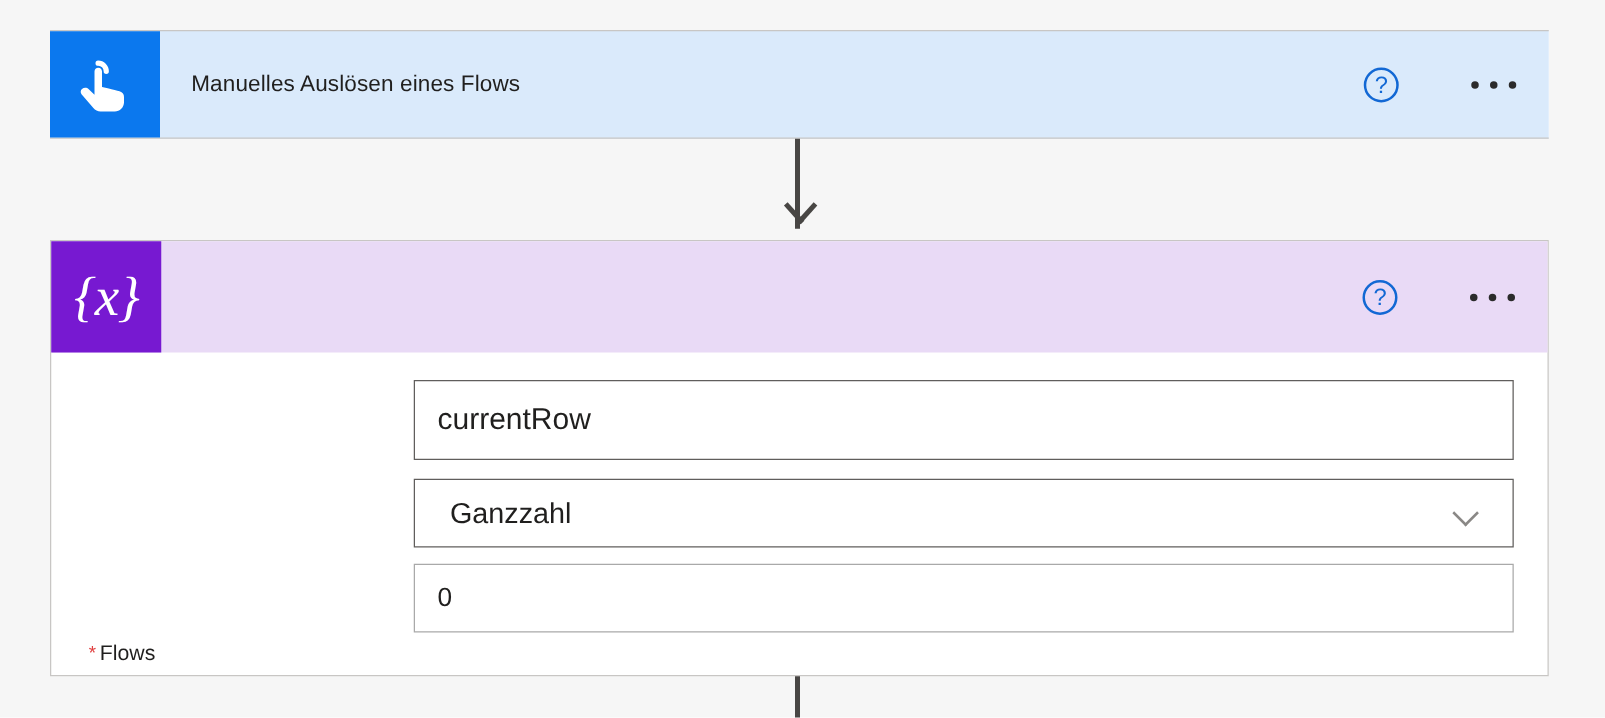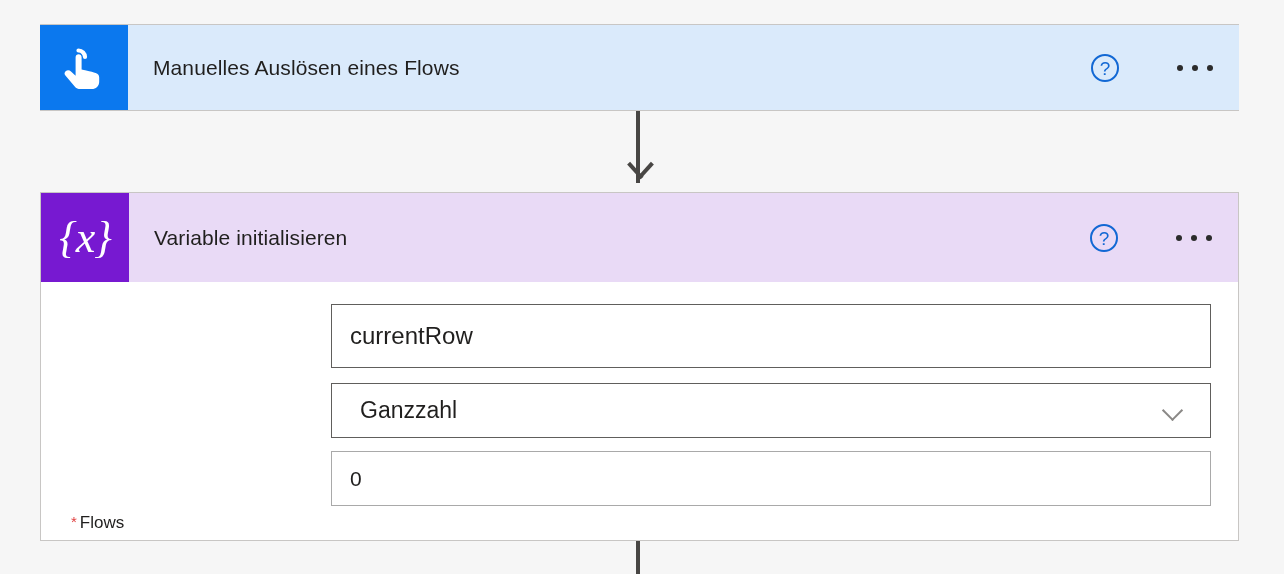--- a/index.html
+++ b/index.html
@@ -69,21 +69,21 @@
     flex: 0 0 88px;
     display: flex;
     align-items: center;
     justify-content: center;
   }
   #trigger-icon-tile { background: #0b78ee; }
   #action-icon-tile  { background: #7719d1; }
 
   .card-title {
     margin-left: 25px;
-    font-size: 21px;
+    font-size: 18px;
     color: #201f1e;
     letter-spacing: 0.1px;
     white-space: nowrap;
   }
 
   .header-right {
     margin-left: auto;
     display: flex;
     align-items: center;
     padding-right: 24px;
@@ -235,21 +235,20 @@
   <div class="connector">
     <div class="conn-line" style="left:636px; top:111px; height:72px;"></div>
     <div class="arrow-head" style="left:638px; top:176px;"></div>
   </div>
 
   <div class="card" id="action-card">
     <div class="card-header">
       <div class="icon-tile" id="action-icon-tile">
         <span style="color:#ffffff; font-size:44px; font-family:'Liberation Serif', serif; font-style:italic; letter-spacing:-1px;">{x}</span>
       </div>
-      <div class="card-title">Variable initialisieren</div>
       <div class="header-right">
         <div class="help-icon">?</div>
         <div class="ellipsis-icon">
           <i></i>
           <i></i>
           <i></i>
         </div>
       </div>
     </div>
 

